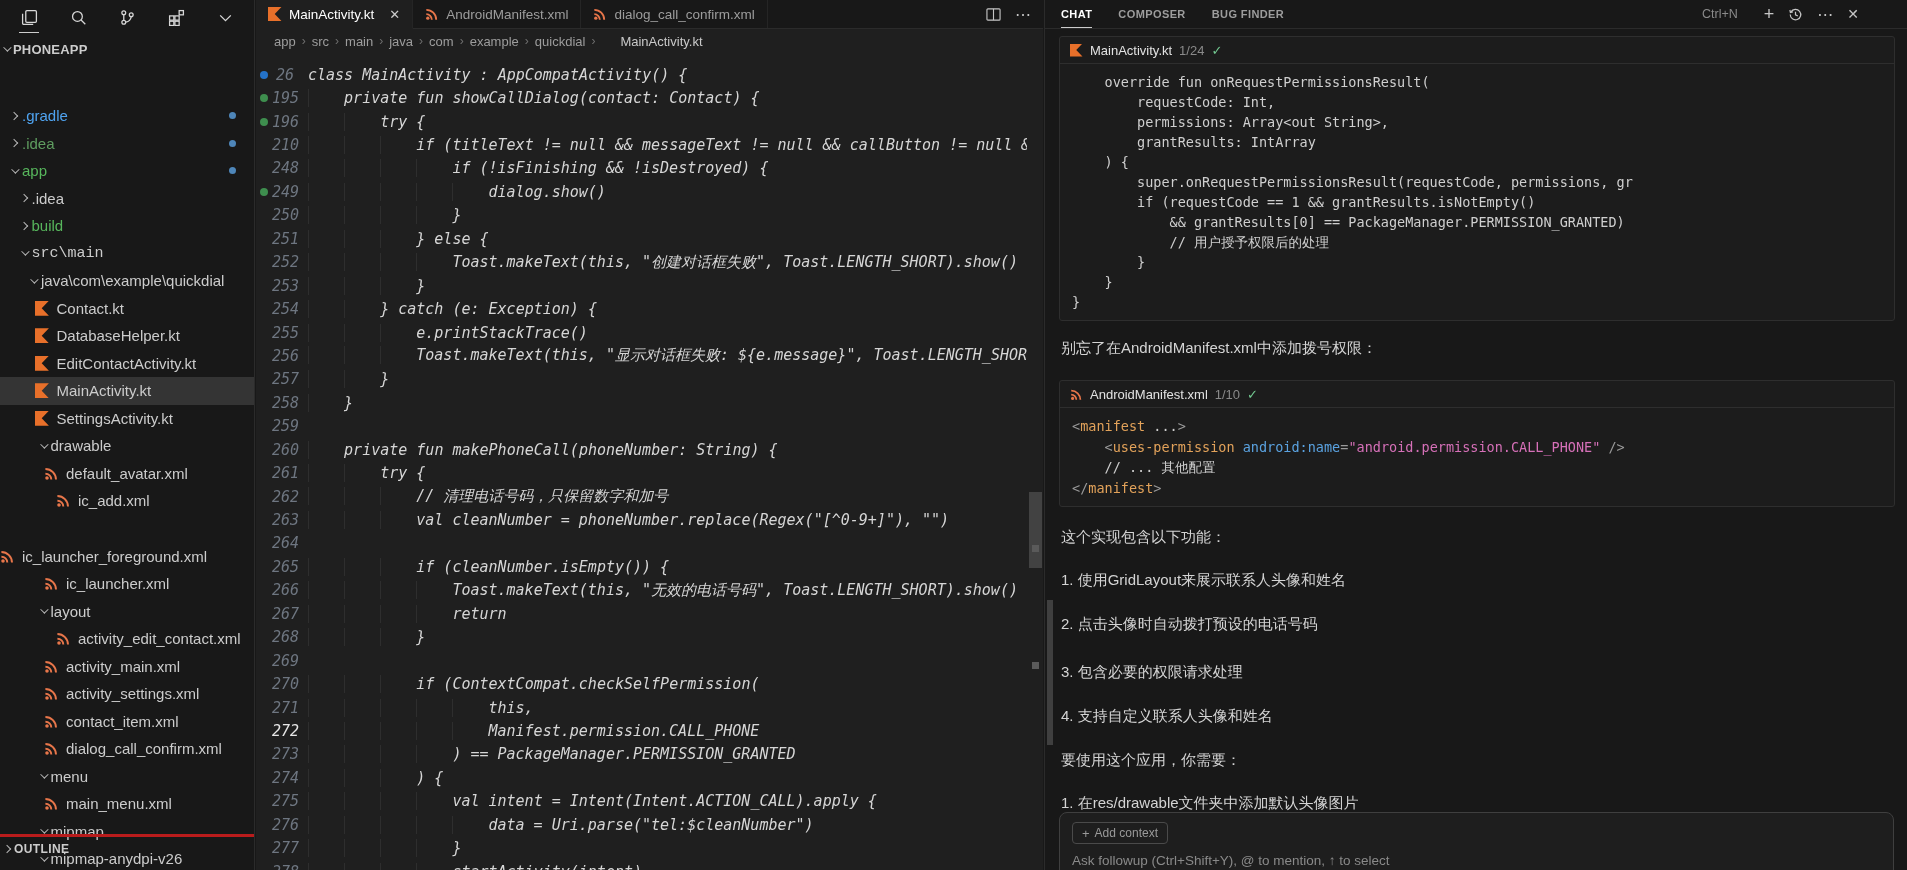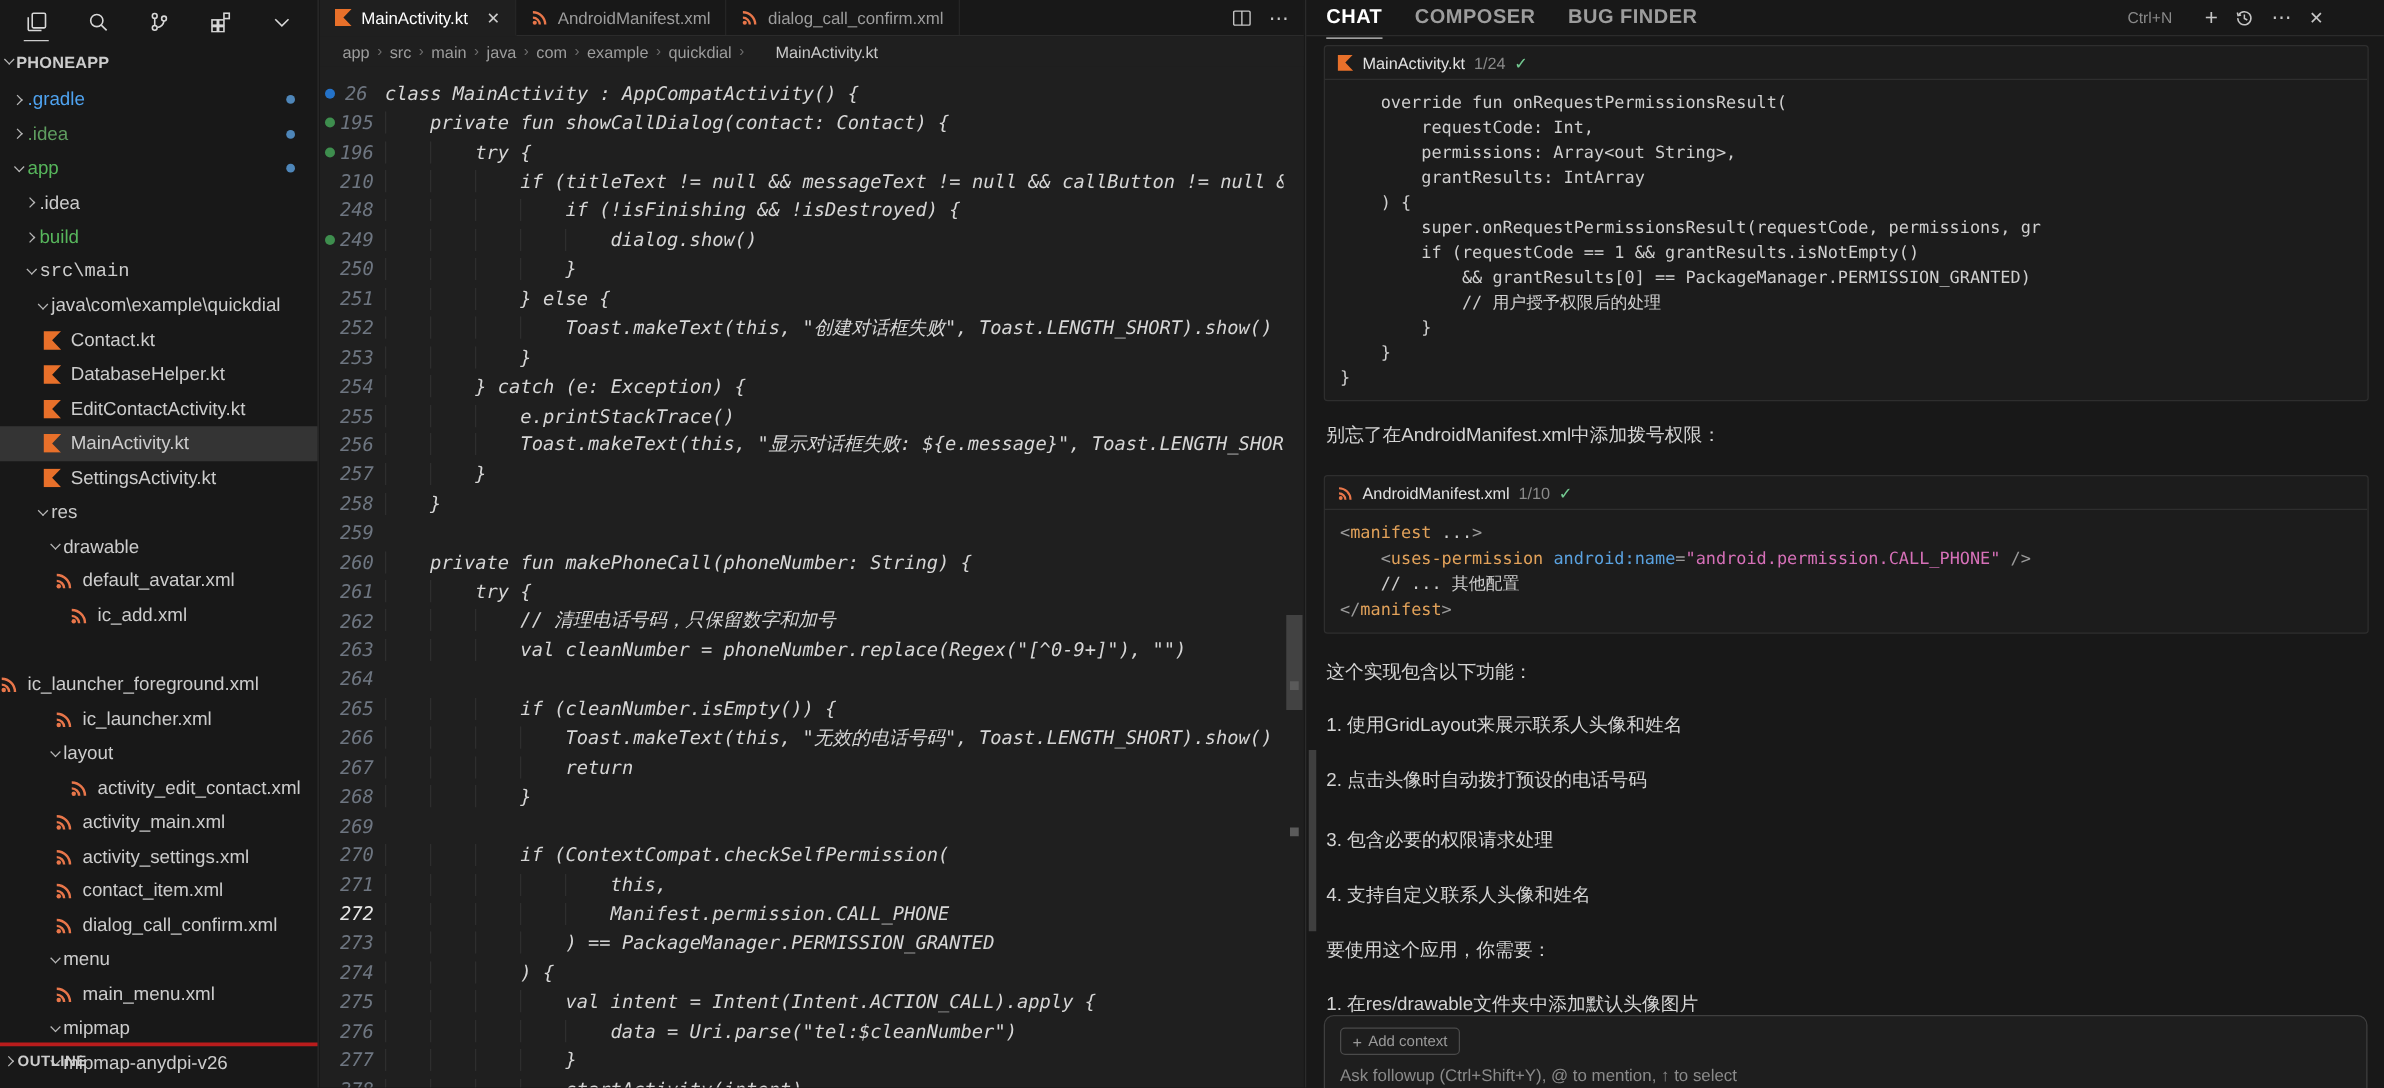--- a/index.html
+++ b/index.html
@@ -54,21 +54,21 @@
   .eline .lnum { width:36px; flex:none; text-align:right; color:#6e7681; padding-right:14px; }
   .eline.cur .lnum { color:#e6e6e6; }
   .eline .lcode { white-space:pre; color:#d6d6d6; flex:1; overflow:hidden; }
   .ig { display:inline-block; width:36.1px; box-shadow:inset 1px 0 0 #2e2e2e; }
   .scrollbar-v { position:absolute; right:1px; top:492px; width:13px; height:76px; background:#424242; }
   .ovmark { position:absolute; right:4px; width:7px; height:7px; background:#5a5a5a; }
 
   
   .chat { position:absolute; left:1044px; top:0; width:863px; height:870px; background:#181818; border-left:1px solid #2b2b2b; }
   .chat-header { position:absolute; top:0; left:0; right:0; height:29px; display:flex; align-items:center; padding:0 48px 0 16px; border-bottom:1px solid #2b2b2b; }
-  .chat-tab { font-size:16px; font-weight:bold; letter-spacing:.4px; color:#9d9d9d; margin-right:26px; position:relative; cursor:pointer; }
+  .chat-tab { font-size:11px; font-weight:bold; letter-spacing:.4px; color:#9d9d9d; margin-right:26px; position:relative; cursor:pointer; }
   .chat-tab.active { color:#ffffff; }
   .chat-tab.active::after { content:""; position:absolute; left:0; right:0; bottom:-8px; height:1.5px; background:#cccccc; }
   .chat-header .spacer { flex:1; }
   .chat-header .shortcut { color:#8a8a8a; font-size:12.5px; margin-right:12px; }
   .chat-header .hic { color:#c5c5c5; margin-left:14px; font-size:15px; cursor:pointer; }
   .chat-scroll { position:absolute; left:2px; top:600px; width:6px; height:145px; background:#3f3f3f; }
 
   .cblock { position:absolute; left:14px; width:836px; background:#1c1c1c; border:1px solid #2e2e2e; border-radius:3px; overflow:hidden; }
   .cblock-h { height:27px; display:flex; align-items:center; gap:7px; padding:0 10px; border-bottom:1px solid #2e2e2e; font-size:13px; color:#e2e2e2; }
   .cblock-h .tic { width:13px; height:13px; flex:none; }
@@ -128,21 +128,21 @@
           <svg width="17" height="17" viewBox="0 0 16 16" fill="none" stroke="#d7d7d7" stroke-width="1.2">
             <path d="M3 6 l5 5 5-5"></path>
           </svg>
         </div>
       </div>
     <div class="proj-header">
       <span class="chev down small"></span>
       <span class="lbl">PHONEAPP</span>
     </div>
     <div class="tree" id="tree">
-        <div class="trow" style="padding-left: 6px;">
+        <div class="trow" style="padding-left: 6px; margin-top: 36px;">
           <span class="arr">
             <span class="chev small right"></span>
           </span>
           <span class="c-blue">.gradle</span>
           <span class="badge"></span>
         </div>
         <div class="trow" style="padding-left: 6px;">
           <span class="arr">
             <span class="chev small right"></span>
           </span>
@@ -192,26 +192,20 @@
           <span class="fic ic-kotlin" style="width:15px;height:15px;"></span>
           <span class="">EditContactActivity.kt</span>
         </div>
         <div class="trow selected" style="padding-left: 34.5px;">
           <span class="fic ic-kotlin" style="width:15px;height:15px;"></span>
           <span class="">MainActivity.kt</span>
         </div>
         <div class="trow" style="padding-left: 34.5px;">
           <span class="fic ic-kotlin" style="width:15px;height:15px;"></span>
           <span class="">SettingsActivity.kt</span>
-        </div>
-        <div class="trow" style="padding-left: 25px;">
-          <span class="arr">
-            <span class="chev small down"></span>
-          </span>
-          <span class="">res</span>
         </div>
         <div class="trow" style="padding-left: 34.5px;">
           <span class="arr">
             <span class="chev small down"></span>
           </span>
           <span class="">drawable</span>
         </div>
         <div class="trow" style="padding-left: 44px;">
           <span class="fic ic-xml" style="width:15px;height:15px;">
             <svg width="15" height="15" viewBox="0 0 16 16">

